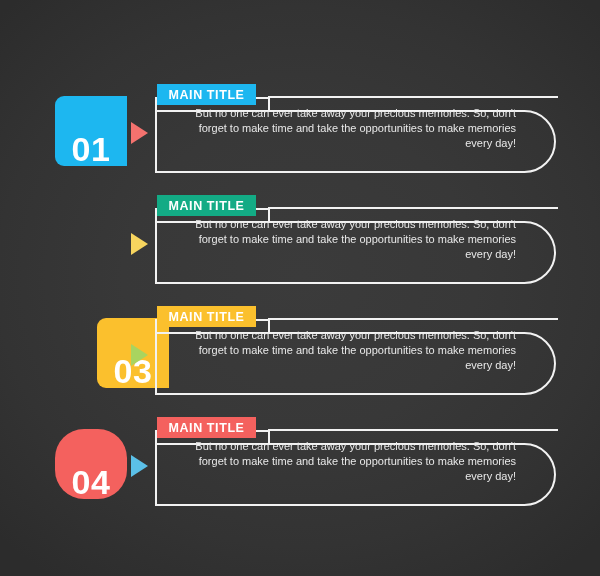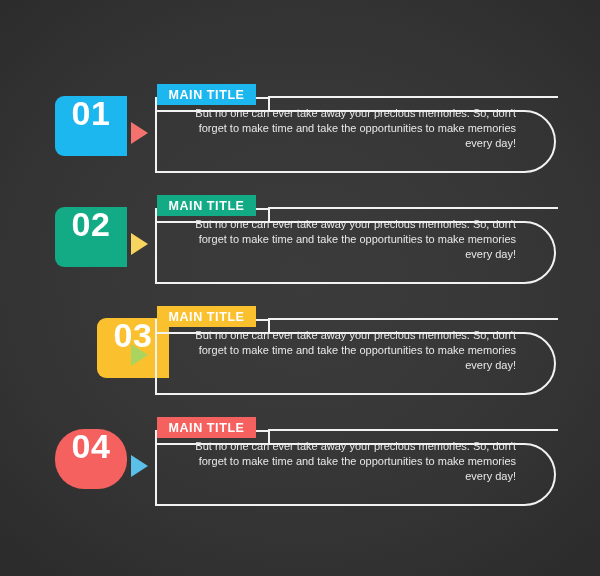--- a/index.html
+++ b/index.html
@@ -29,24 +29,24 @@
     width: 600px;
     height: 96px;
   }
 
   
   .num-box {
     position: absolute;
     left: 55px;
     top: 12px;
     width: 72px;
-    height: 60px;
+    height: 70px;
     border-radius: 9px 0 0 9px;
     display: flex;
-    align-items: flex-start;
+    align-items: flex-end;
     justify-content: center;
   }
   .num-box .num {
     color: #ffffff;
     font-size: 34px;
     font-weight: bold;
     letter-spacing: 0.5px;
     line-height: 1;
   }
 
@@ -148,23 +148,20 @@
     <div class="tab-left-stub"></div>
     <div class="tab-bracket"></div>
     <div class="tab-bracket-line"></div>
     <div class="title-tab" style="background: rgb(29, 183, 240);">
       <span class="title-text">MAIN TITLE</span>
     </div>
     <div class="body-text">But no one can ever take away your precious memories. So, don't forget to make time and take the opportunities to make memories every day!</div>
   </div>
 
   <div class="row" style="top:195px">
-    <div class="num-box" style="background: rgb(19, 171, 133);">
-      <span class="num">02</span>
-    </div>
     <div class="arrow" style="border-left-color: rgb(247, 213, 95);"></div>
     <div class="pill"></div>
     <div class="tab-left-stub"></div>
     <div class="tab-bracket"></div>
     <div class="tab-bracket-line"></div>
     <div class="title-tab" style="background: rgb(19, 171, 133);">
       <span class="title-text">MAIN TITLE</span>
     </div>
     <div class="body-text">But no one can ever take away your precious memories. So, don't forget to make time and take the opportunities to make memories every day!</div>
   </div>

